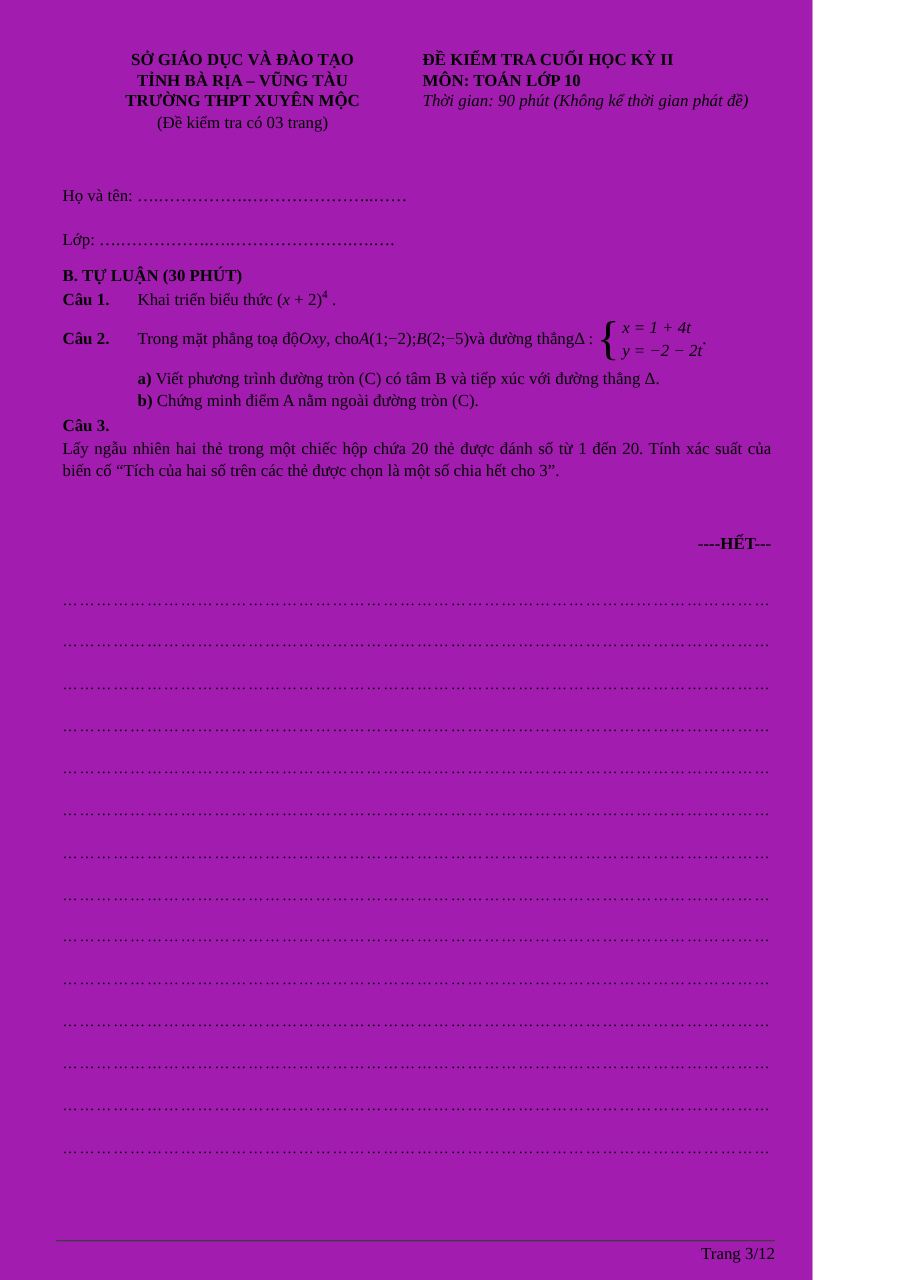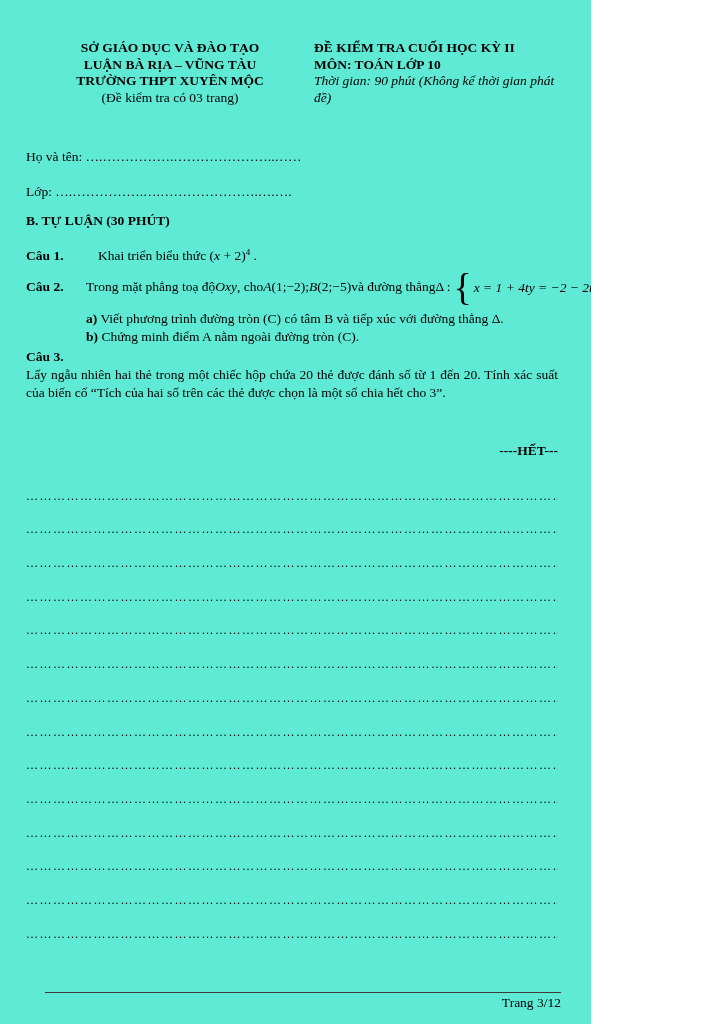--- a/index.html
+++ b/index.html
@@ -1,42 +1,42 @@
 <!DOCTYPE html>
 <html><head>
 <meta charset="utf-8">
 <style>
   html,body{margin:0;padding:0;background:#fff;}
   body{width:725px;height:1024px;font-family:"Liberation Serif","DejaVu Serif",serif;color:#000;}
-  .page{position:relative;width:591px;height:1024px;box-sizing:border-box;
-        padding:40px 33px 0 26px;overflow:hidden;background:#5eead4;font-size:13.5px;line-height:18px;}
+  .page{position:relative;width:650px;height:1024px;box-sizing:border-box;
+        padding:40px 33px 0 50px;overflow:hidden;background:#a21caf;font-size:13.5px;line-height:18px;}
 
   
   .header{display:flex;}
   .header-left{width:288px;text-align:center;font-weight:bold;line-height:16.5px;}
   .header-right{flex:1;text-align:left;font-weight:bold;line-height:16.5px;}
   .header .plain{font-weight:normal;}
   .header .time{font-weight:normal;font-style:italic;}
 
   
   .name-row{margin-top:42px;}
   .class-row{margin-top:17px;}
   .section-title{margin-top:11px;font-weight:bold;}
 
   
   .qrow{display:flex;}
   .qlabel{width:60px;flex-shrink:0;font-weight:bold;}
   .qcontent{flex:1;}
-  .q1{margin-top:16px;line-height:20px;gap:12px;}
+  .q1{line-height:20px;}
   .q2{margin-top:2px;align-items:center;justify-content:space-between;}
   .q2 .qcontent{display:flex;align-items:center;flex-wrap:nowrap;white-space:nowrap;}
   .it{font-style:italic;}
   .system{display:inline-flex;align-items:center;margin-left:3px;}
   .brace{font-size:38px;line-height:1;font-weight:400;}
-  .eqs{display:inline-flex;flex-direction:row;font-style:italic;line-height:19px;padding-left:2px;}
+  .eqs{display:inline-flex;flex-direction:column;font-style:italic;line-height:19px;padding-left:2px;}
   .sub-row{display:flex;}
   .sub-row .indent{width:60px;flex-shrink:0;}
   .suba{margin-top:4px;}
   .marker{font-weight:bold;}
   .q3{margin-top:2px;flex-direction:column;}
   .q3 .qcontent{text-align:justify;}
   sup{font-size:9px;line-height:0;}
 
   
   .end-marker{margin-top:40px;text-align:right;font-weight:bold;}
@@ -52,21 +52,21 @@
           border-top:1.5px solid #3c3c3c;text-align:right;padding-top:1px;}
 </style>
 </head>
 <body>
 
 <div class="page">
 
   <div class="header">
     <div class="header-left">
       <div>SỞ GIÁO DỤC VÀ ĐÀO TẠO</div>
-      <div>LUẬN BÀ RỊA – VŨNG TÀU</div>
+      <div>TỈNH BÀ RỊA – VŨNG TÀU</div>
       <div>TRƯỜNG THPT XUYÊN MỘC</div>
       <div class="plain">(Đề kiểm tra có 03 trang)</div>
     </div>
     <div class="header-right">
       <div>ĐỀ KIỂM TRA CUỐI HỌC KỲ II</div>
       <div>MÔN: TOÁN LỚP 10</div>
       <div class="time">Thời gian: 90 phút (Không kể thời gian phát đề)</div>
     </div>
   </div>
 

